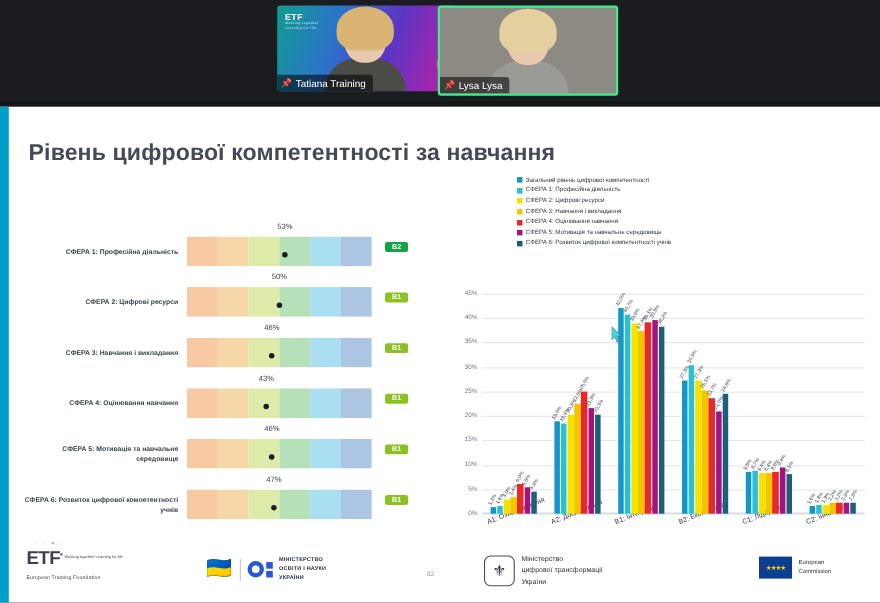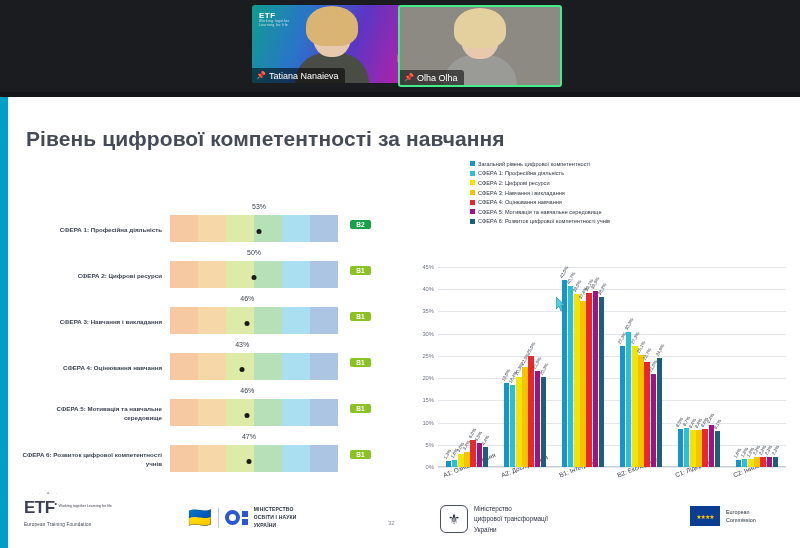--- a/index.html
+++ b/index.html
@@ -162,34 +162,34 @@
     </div>
     <div class="person">
       <div class="head" style="margin:0 auto;">
           <div class="hair blonde"></div>
         </div>
       <div class="body dark"></div>
     </div>
     <div class="mic-chip"></div>
     <div class="namebar">
       <span class="pin-icon">📌</span>
-      <span>Tatiana Nanaieva</span>
+      <span>Tatiana Training</span>
     </div>
   </div>
 
   <div class="tile" id="tile-olha">
     <div class="person">
       <div class="head" style="margin:0 auto;">
           <div class="hair lblonde"></div>
         </div>
       <div class="body grey"></div>
     </div>
     <div class="namebar">
       <span class="pin-icon">📌</span>
-      <span>Olha Olha</span>
+      <span>Lysa Lysa</span>
     </div>
   </div>
 
 </div>
 
 <div id="slide">
   <div id="accent-bar"></div>
 
   <div id="page-title">Рівень цифрової компетентності за навчання</div>
 

